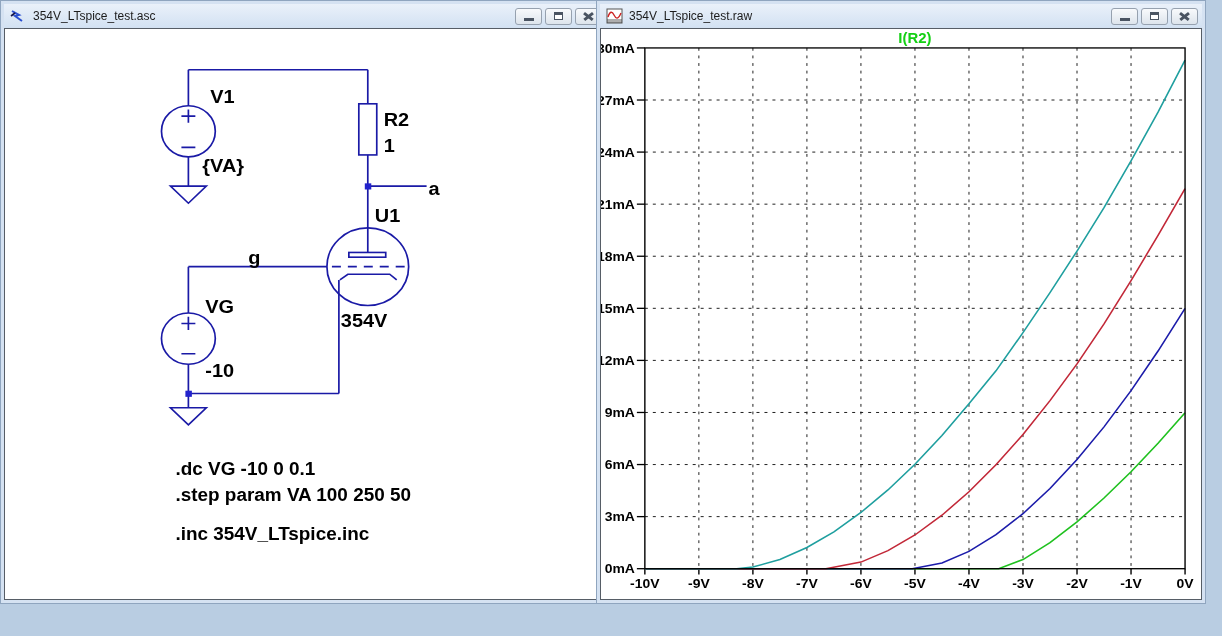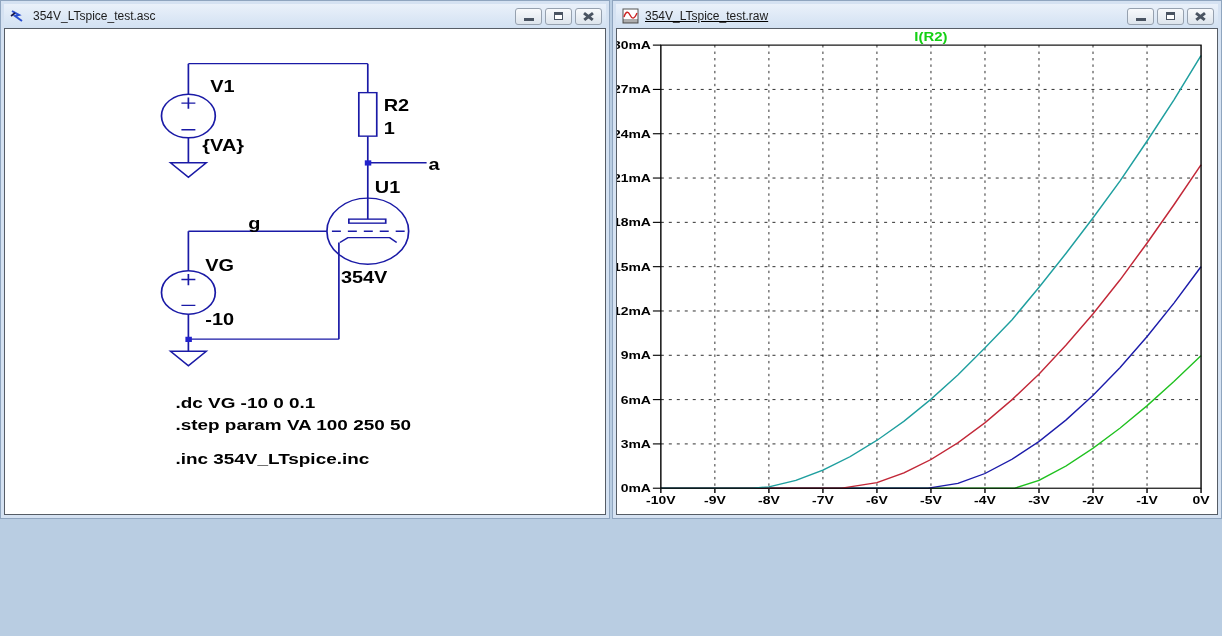--- a/index.html
+++ b/index.html
@@ -3,28 +3,28 @@
 <meta charset="utf-8">
 <style>
   html,body{margin:0;padding:0;}
   body{
     width:1222px;height:636px;position:relative;
     background:#b9cde2;
     font-family:"Liberation Sans",sans-serif;
     overflow:hidden;
   }
   .window{
-    position:absolute;top:0;height:519px;width:610px;
+    position:absolute;top:0;height:604px;width:610px;
     background:#d5e2f2;
     border:1px solid #8fa5bf;
     box-sizing:border-box;
     padding:3px;
   }
   #win-left{left:0;}
-  #win-right{left:612px;text-decoration:underline;}
+  #win-right{left:596px;}
   .titlebar{
     height:24px;display:flex;align-items:center;
     background:linear-gradient(#eaf1fa,#d2e1f2);
     padding:0 2px;
   }
   .title-icon{width:17px;height:16px;margin:0 6px 0 4px;flex:0 0 auto;}
   .title-text{
     font-size:12px;color:#1c1c1c;flex:1 1 auto;
     white-space:nowrap;overflow:hidden;
   }

